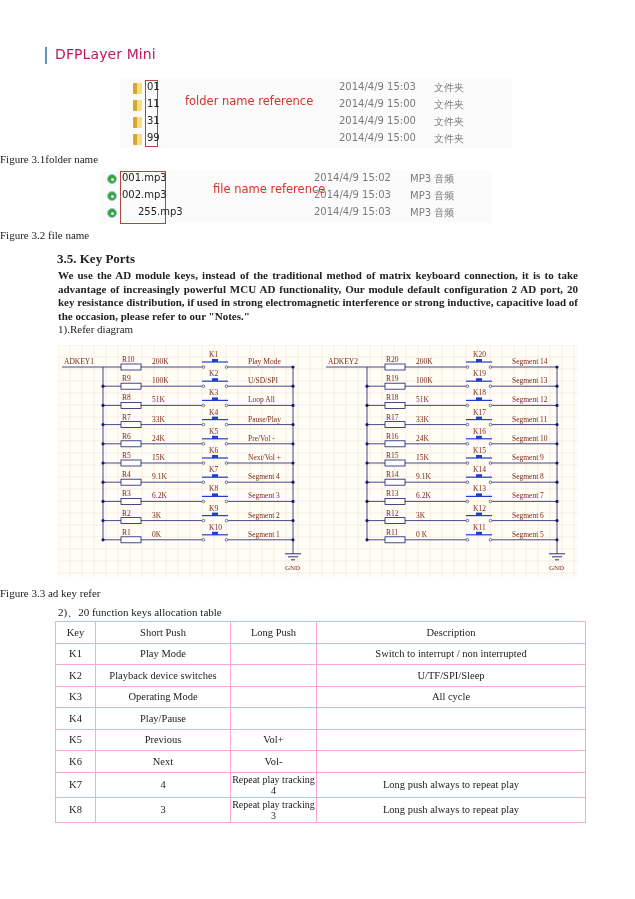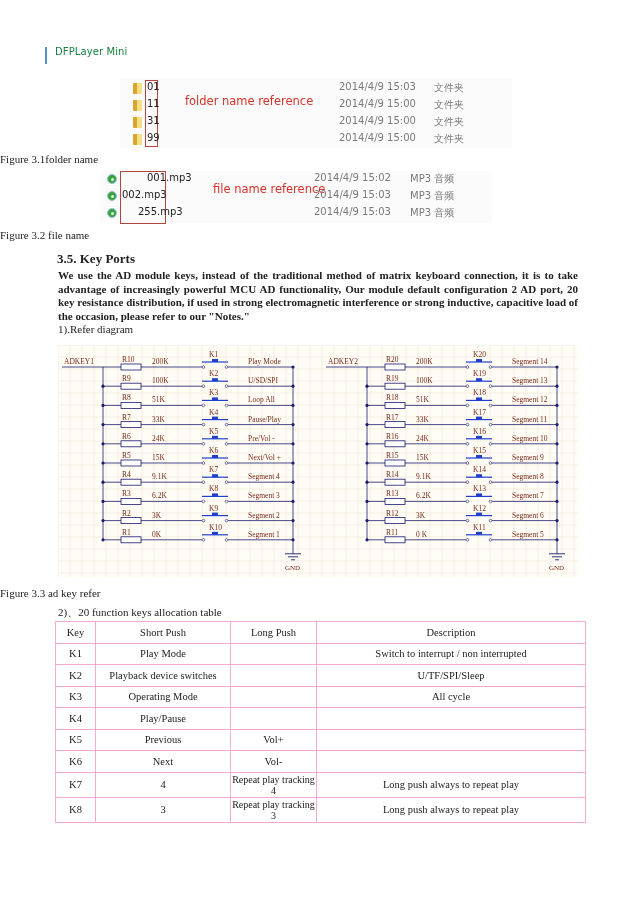--- a/index.html
+++ b/index.html
@@ -1,20 +1,20 @@
 <!DOCTYPE html>
 <html><head>
 <meta charset="utf-8">
 <style>
   html, body { margin: 0; padding: 0; background: #ffffff; }
   body { width: 635px; height: 899px; position: relative; overflow: hidden; font-family: "Liberation Serif", serif; color: #222; }
   .abs { position: absolute; }
   
   .hdr-bar { left: 45px; top: 47px; width: 2px; height: 17px; background: #5b93c0; }
-  .hdr-title { left: 55px; top: 46px; font-family: "DejaVu Sans", sans-serif; font-size: 10px; color: #15803d; letter-spacing: 0.1px; }
+  .hdr-title { left: 55px; top: 46px; font-family: "DejaVu Sans", sans-serif; font-size: 14px; color: #be185d; letter-spacing: 0.1px; }
   
   .fig1 { left: 120px; top: 78px; width: 392px; height: 70px; background: #fbfbfb; }
   .frow { position: absolute; height: 17px; font-family: "DejaVu Sans", sans-serif; font-size: 10px; color: #7a7a7a; }
   .folder-icon { position: absolute; width: 9px; height: 11px; background: linear-gradient(90deg,#d7a72d 0 40%,#f6de85 40% 100%); border-radius: 1px; }
   .fname { position: absolute; font-family: "DejaVu Sans", sans-serif; font-size: 10px; color: #222; }
   .redbox { position: absolute; border: 1px solid #b2453e; }
   .redlabel { position: absolute; font-family: "DejaVu Sans", sans-serif; font-size: 11.5px; color: #d8312a; }
   .caption { position: absolute; font-size: 11px; color: #222; text-align: left; width: 635px; left: 0; }
   .mp3-icon { position: absolute; width: 10px; height: 10px; border-radius: 50%; background: #3aa33a; border: 1px solid #8fc6e8; box-sizing: border-box; }
   .mp3-icon::after { content: ""; position: absolute; left: 3px; top: 2.5px; width: 3px; height: 3px; background: #e6f6e6; border-radius: 50%; }
@@ -63,21 +63,21 @@
     <span style="position:absolute;left:314px;top:1px;">文件夹</span>
   </div>
 </div>
 <div class="caption" style="top:153px;">Figure 3.1folder name</div>
 
 <div class="abs" style="left:100px;top:171px;width:392px;height:52px;background:#fbfbfb;">
   <div class="redbox" style="left:20px;top:0px;width:44px;height:51px;"></div>
   <div class="redlabel" style="left:84px;top:11px;margin-left:29px;">file name reference</div>
   <div class="frow" style="left:0;top:1px;width:392px;">
     <span class="mp3-icon" style="left:7px;top:2px;"></span>
-    <span class="fname" style="left:22px;top:0px;margin-left:25px;">001.mp3</span>
+    <span class="fname" style="left:22px;top:0px;">001.mp3</span>
     <span style="position:absolute;left:214px;top:0px;">2014/4/9 15:02</span>
     <span style="position:absolute;left:310px;top:0px;">MP3 音频</span>
   </div>
   <div class="frow" style="left:0;top:18px;width:392px;">
     <span class="mp3-icon" style="left:7px;top:2px;"></span>
     <span class="fname" style="left:22px;top:0px;">002.mp3</span>
     <span style="position:absolute;left:214px;top:0px;">2014/4/9 15:03</span>
     <span style="position:absolute;left:310px;top:0px;">MP3 音频</span>
   </div>
   <div class="frow" style="left:0;top:35px;width:392px;">

